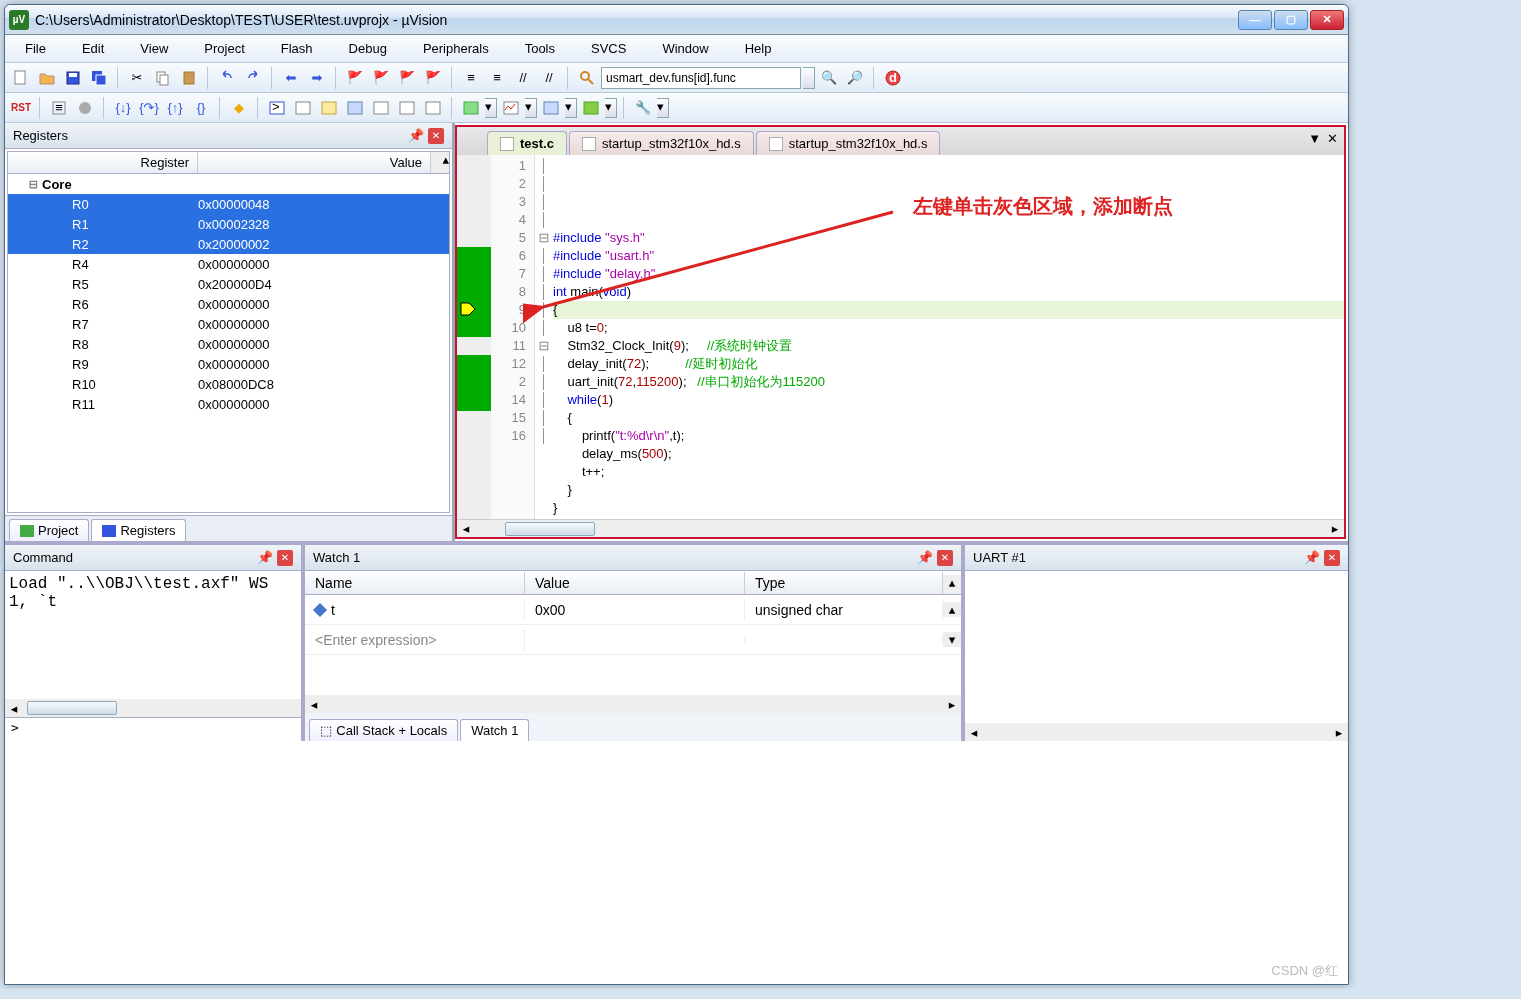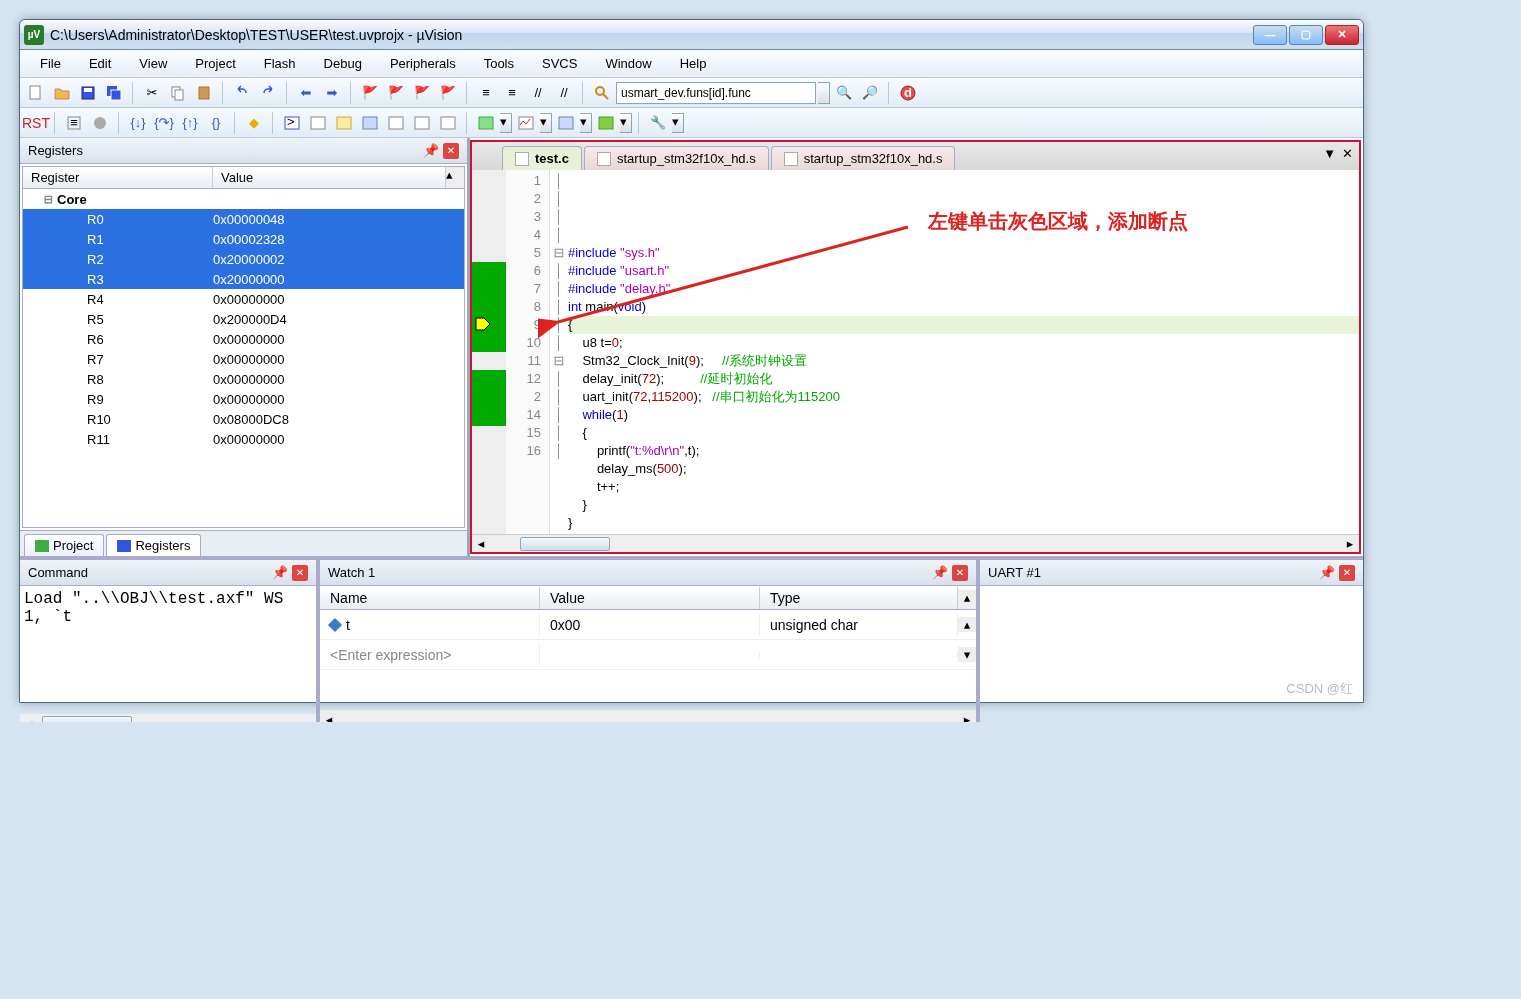--- a/index.html
+++ b/index.html
@@ -1,43 +1,43 @@
 <!DOCTYPE html>
 <html><head>
 <meta charset="utf-8">
 <style>
 * { box-sizing: border-box; margin: 0; padding: 0; font-family: "Segoe UI", Tahoma, sans-serif; font-size: 13px; }
 body { background: #d6e4f2; overflow: hidden; }
-.window { width: 1345px; height: 684px; margin: 19px; background: #fff; border: 1px solid #4a6a8a; border-radius: 6px 6px 0 0; box-shadow: 0 0 10px rgba(0,0,0,.3); position: relative; }
+.window { width: 1345px; height: 981px; margin: 4px; background: #fff; border: 1px solid #4a6a8a; border-radius: 6px 6px 0 0; box-shadow: 0 0 10px rgba(0,0,0,.3); position: relative; }
 .titlebar { height: 30px; background: linear-gradient(#fafcff, #d8e6f5 45%, #bed6ee 46%, #d0e0f0); display: flex; align-items: center; padding: 0 4px; border-radius: 6px 6px 0 0; border-bottom: 1px solid #789; }
 .app-icon { width: 20px; height: 20px; background:#2a7a2a; border-radius:3px; display:flex; align-items:center; justify-content:center; color:#fff; font-size:10px; font-weight:bold; margin-right:6px; }
 .title-text { flex: 1; font-size: 14px; color: #000; }
 .winbtns { display: flex; gap: 2px; }
 .winbtn { width: 34px; height: 20px; border-radius: 3px; display:flex; align-items:center; justify-content:center; font-size:11px; font-weight:bold; color:#fff; }
 .min { background: linear-gradient(#cde, #8bf); border:1px solid #58a; }
 .max { background: linear-gradient(#cde, #8bf); border:1px solid #58a; }
 .close { background: linear-gradient(#e77, #c23); border:1px solid #a22; }
 
-.menubar { height: 28px; display: flex; align-items: center; gap: 0; padding: 0 6px; background: linear-gradient(#fafcff,#e6eef8); border-bottom:1px solid #b8c8d8;}
+.menubar { height: 28px; display: flex; align-items: center; gap: 8px; padding: 0 6px; background: linear-gradient(#fafcff,#e6eef8); border-bottom:1px solid #b8c8d8;}
 .menu-item { padding: 4px 14px; color:#000; }
 
 .toolbar { height: 30px; display:flex; align-items:center; padding:0 4px; gap:2px; background:linear-gradient(#f8fbff,#e2ecf6); border-bottom:1px solid #b8c8d8;}
 .tool-btn { width:24px; height:24px; display:flex; align-items:center; justify-content:center; border-radius:3px; }
 .tool-sep { width:2px; height:22px; border-left:1px solid #b8c8d8; margin:0 4px; }
 .search-box { width: 200px; height:22px; border:1px solid #8aa; padding:0 4px; font-size:12px; background:#fff;}
 .drop { width:12px; height:22px; border:1px solid #8aa; border-left:none; background:linear-gradient(#fff,#dde);}
 
 .main-area { display:flex; height: 418px; }
 .registers-panel { width: 450px; border-right: 3px solid #9ab; display:flex; flex-direction:column; }
 .panel-header { height:26px; background:linear-gradient(#f0f4f8,#d8e2ec); display:flex; align-items:center; padding:0 8px; border-bottom:1px solid #aac; font-size:14px; }
 .panel-header .spacer{flex:1;}
 .pin-icon, .close-panel-icon { width:16px; height:16px; display:flex; align-items:center; justify-content:center; margin-left:4px; cursor:pointer; }
 .close-panel-icon { background:#d44; color:#fff; border-radius:2px; font-size:10px;}
 .reg-table { flex:1; overflow:auto; border:1px solid #aac; margin:2px; }
-.reg-table-head { display:flex; background:linear-gradient(#fff,#e8eef4); border-bottom:1px solid #aac; }
+.reg-table-head { display:flex; background:linear-gradient(#fff,#e8eef4); border-bottom:1px solid #aac;text-align:right; }
 .reg-th { padding:3px 8px; border-right:1px solid #ccc; font-size:13px; }
 .reg-th.name{width:190px;} .reg-th.val{flex:1;}
 .reg-row { display:flex; height:20px; align-items:center; font-family: "Courier New", monospace; font-size: 14px; }
 .reg-row.group{ font-weight: bold; }
 .reg-row .indent{ width:30px; display:flex; justify-content:flex-end; align-items:center; }
 .reg-row .tree-ico{ color:#888; font-size:11px;}
 .reg-row .reg-name{ width:160px; padding-left:4px;}
 .reg-row .reg-val{ flex:1; }
 .reg-row.sel{ background:#2a70e0; color:#fff; }
 .tabs-bottom { height:26px; display:flex; align-items:flex-end; background:#e8eef4; border-top:1px solid #aac; padding:0 4px; gap:2px;}
@@ -187,21 +187,21 @@
     <div class="tool-sep"></div>
     <div class="tool-btn">
         <svg width="18" height="18">
           <circle cx="9" cy="9" r="7" fill="#e44" stroke="#a22"></circle>
           <text x="9" y="13" text-anchor="middle" fill="#fff" font-size="11" font-weight="bold">d</text>
         </svg>
       </div>
   </div>
 
   <div class="toolbar">
-    <div class="tool-btn" style="font-size:14px; font-weight:normal; color:#c22;">RST</div>
+    <div class="tool-btn" style="font-size:10px; font-weight:bold; color:#c22;">RST</div>
     <div class="tool-sep"></div>
     <div class="tool-btn">
         <svg width="16" height="16">
           <rect x="2" y="2" width="12" height="12" fill="none" stroke="#888"></rect>
           <text x="8" y="12" text-anchor="middle" font-size="10">≡</text>
         </svg>
       </div>
     <div class="tool-btn">
         <svg width="16" height="16">
           <circle cx="8" cy="8" r="6" fill="#aaa"></circle>
@@ -310,25 +310,20 @@
             </div>
             <div class="reg-row sel">
               <span style="width:60px;"></span>
               <span class="reg-name" style="width:130px;">R1</span>
               <span class="reg-val">0x00002328</span>
             </div>
             <div class="reg-row sel">
               <span style="width:60px;"></span>
               <span class="reg-name" style="width:130px;">R2</span>
               <span class="reg-val">0x20000002</span>
-            </div>
-            <div class="reg-row sel">
-              <span style="width:60px;"></span>
-              <span class="reg-name" style="width:130px;">R3</span>
-              <span class="reg-val">0x20000000</span>
             </div>
             <div class="reg-row">
               <span style="width:60px;"></span>
               <span class="reg-name" style="width:130px;">R4</span>
               <span class="reg-val">0x00000000</span>
             </div>
             <div class="reg-row">
               <span style="width:60px;"></span>
               <span class="reg-name" style="width:130px;">R5</span>
               <span class="reg-val">0x200000D4</span>

